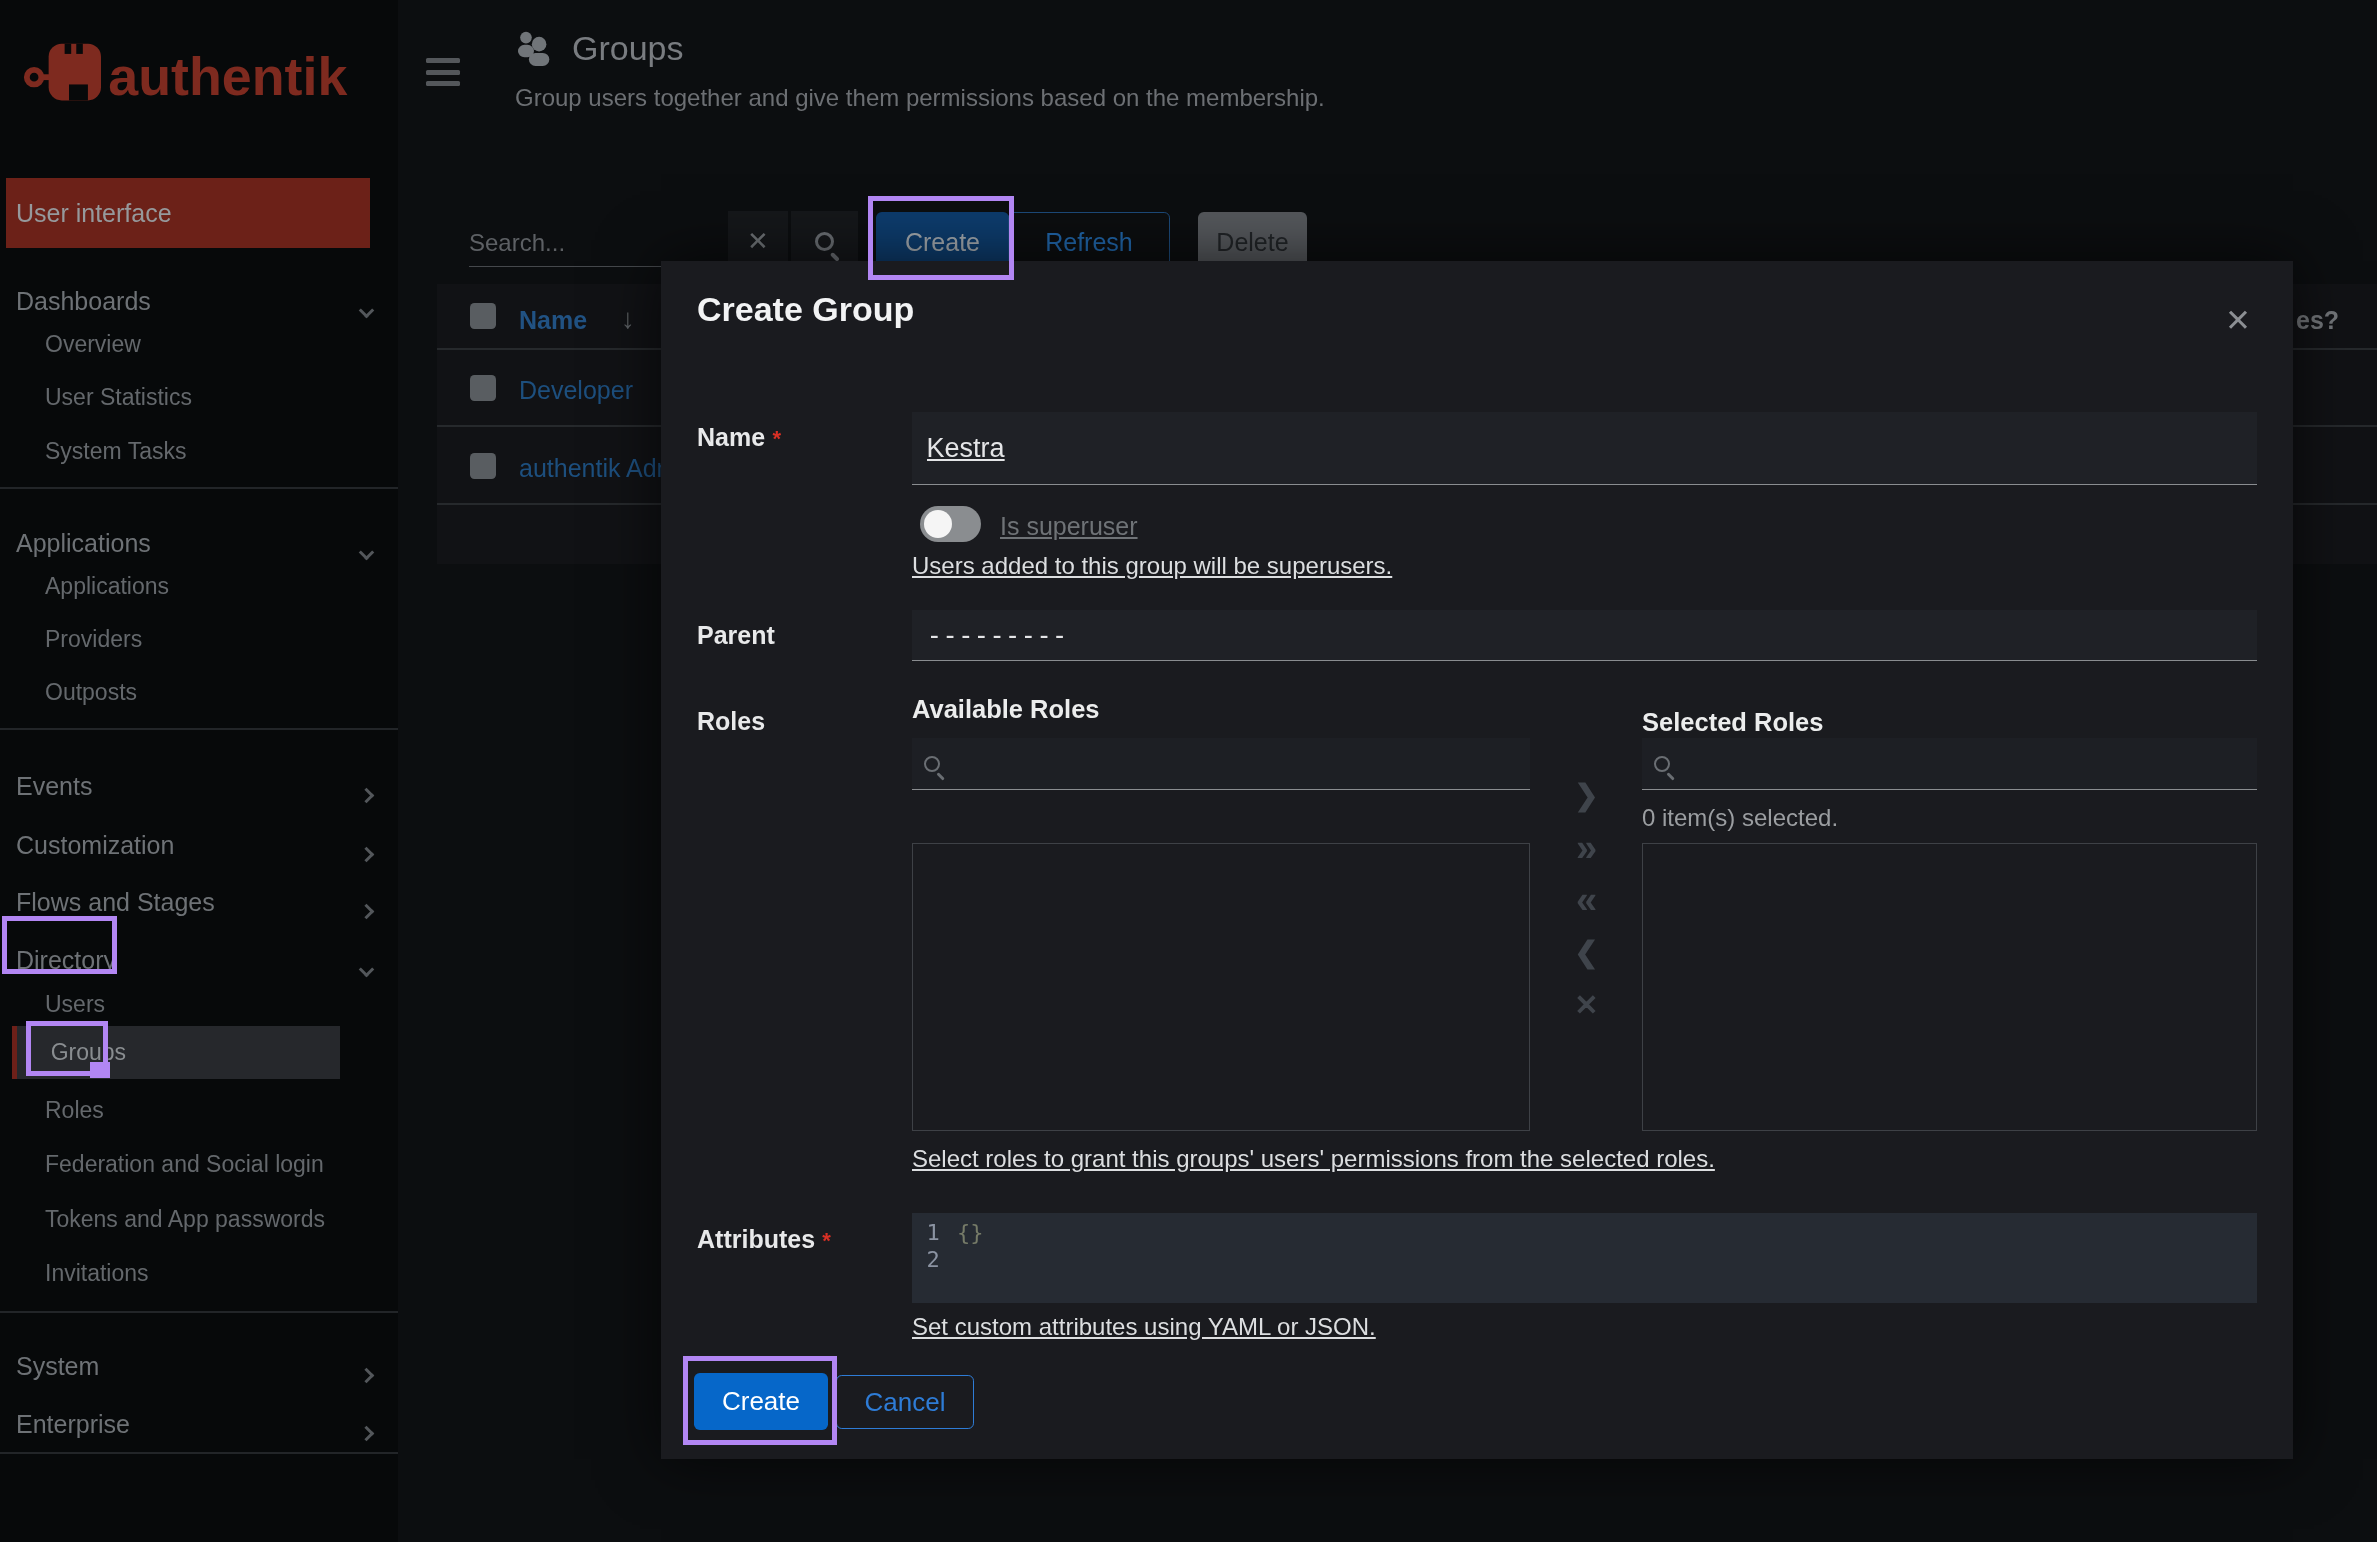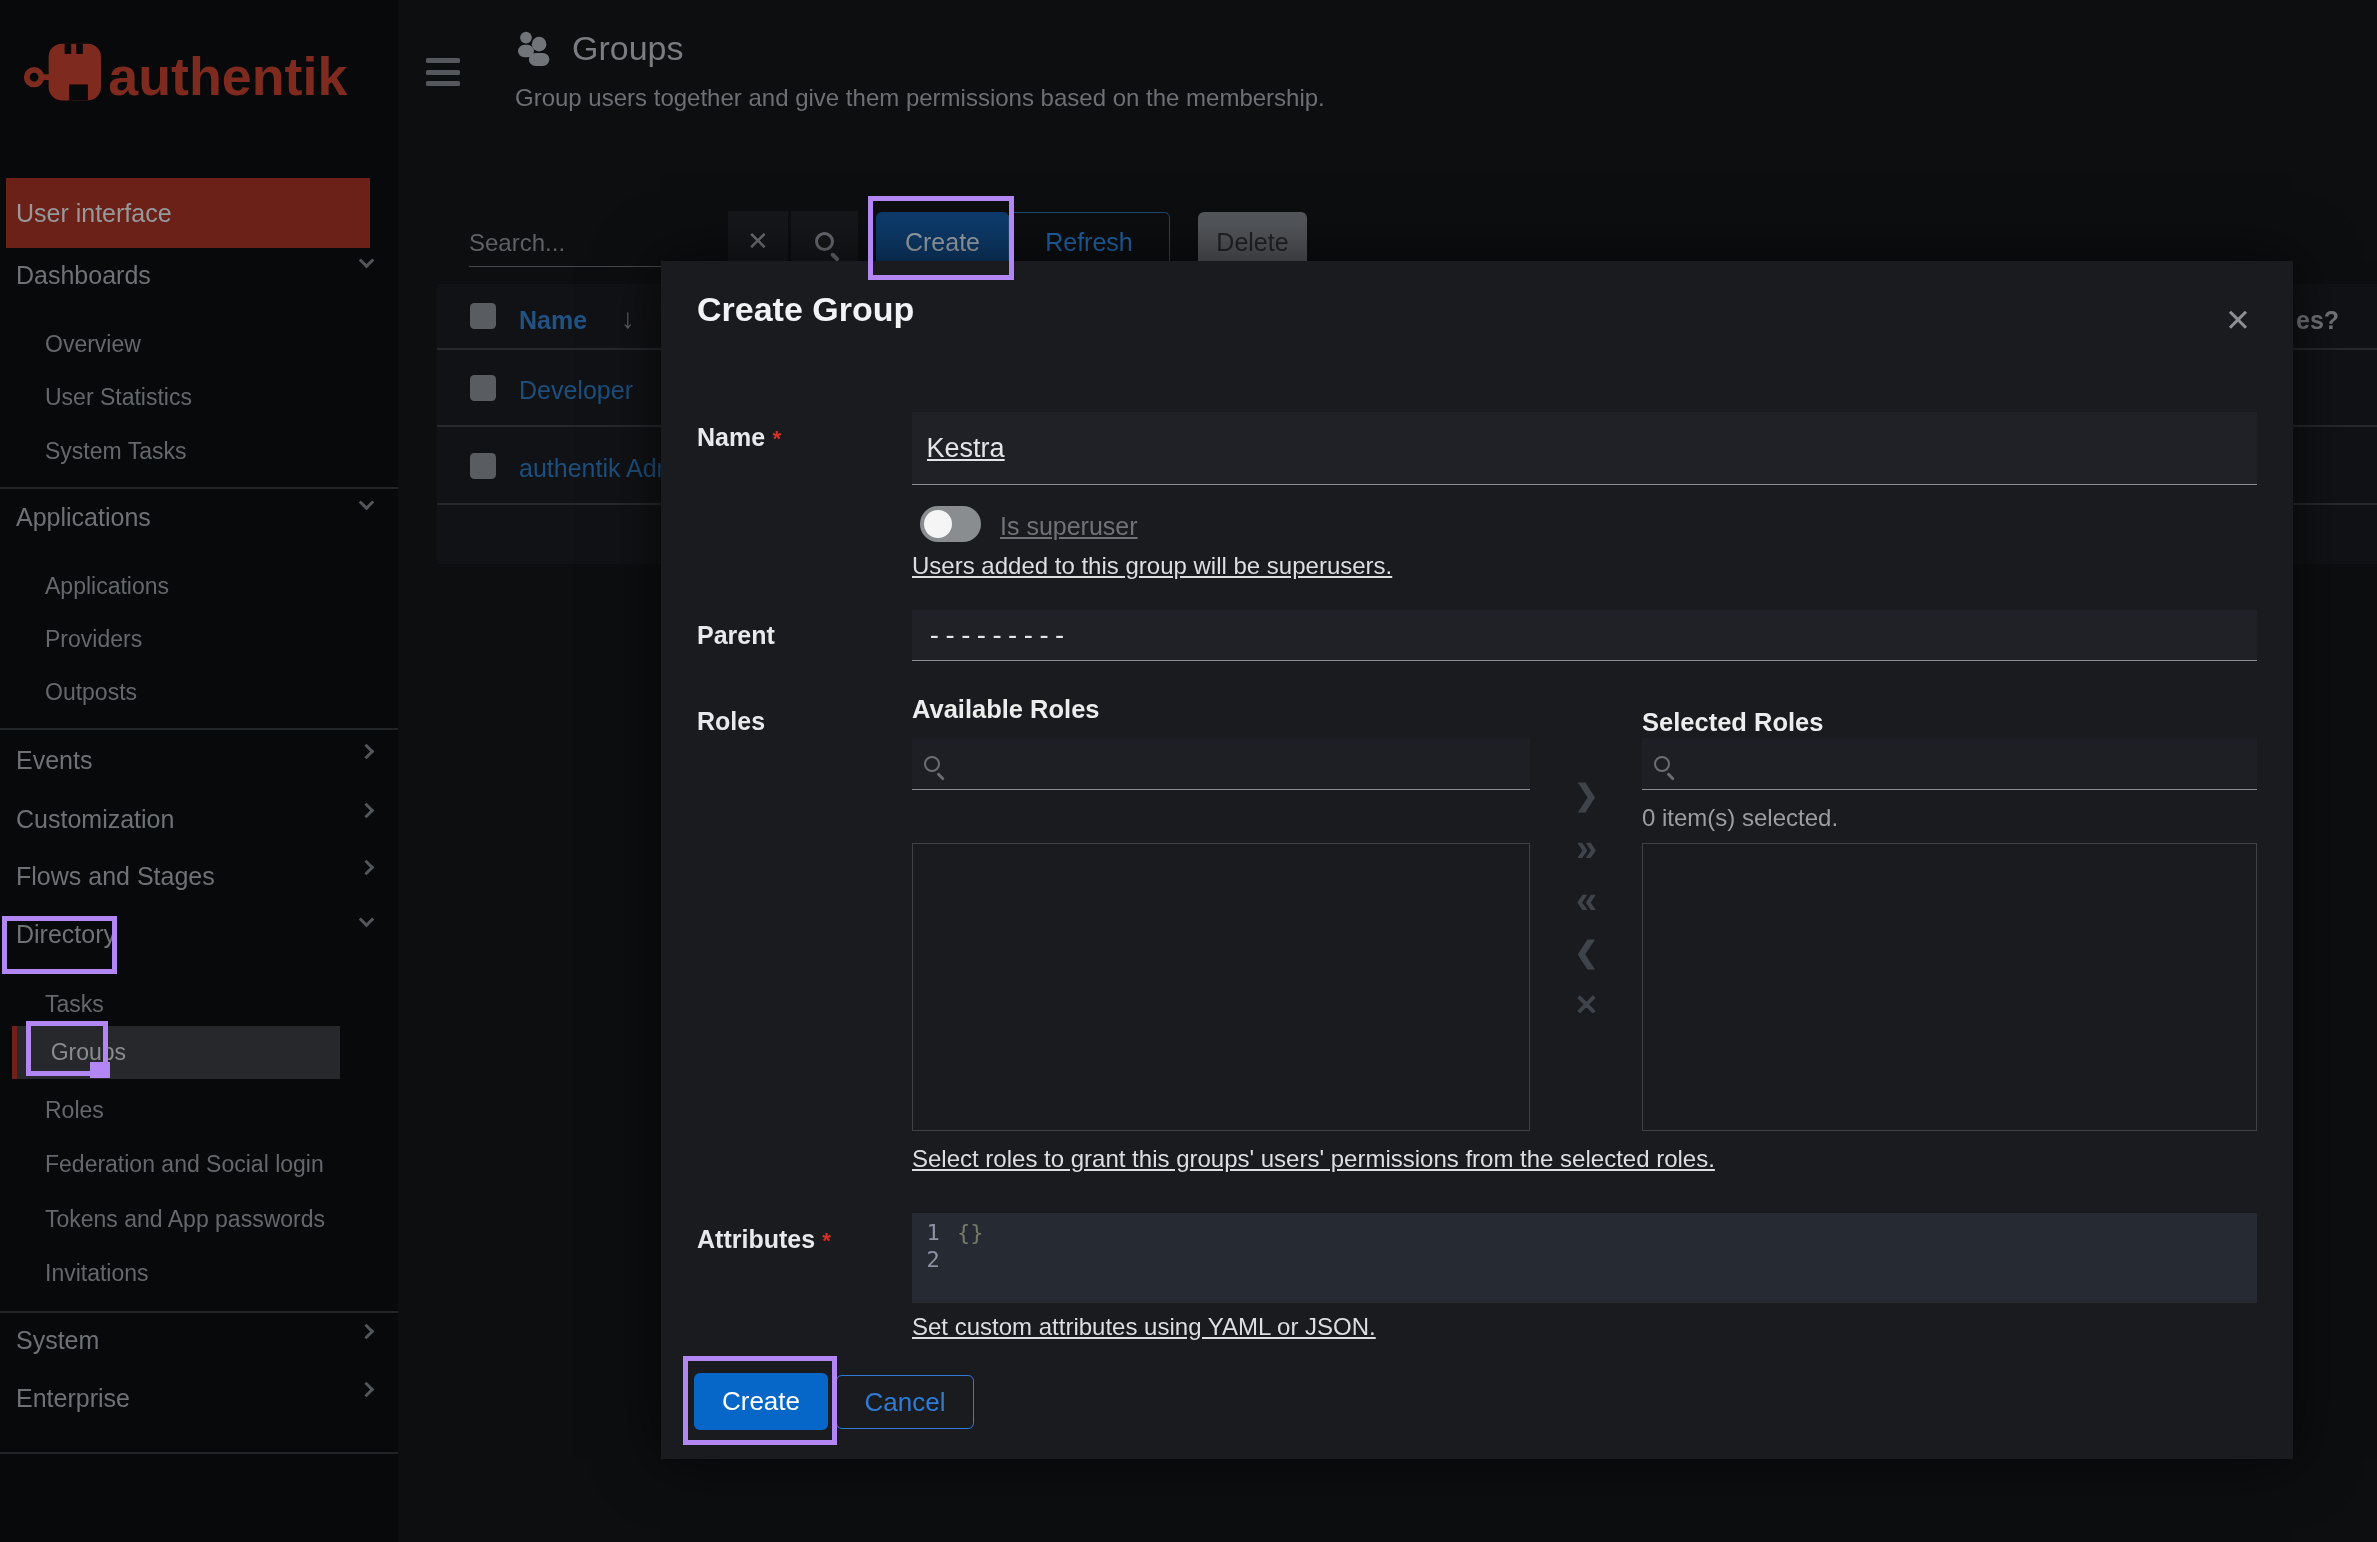--- a/index.html
+++ b/index.html
@@ -3,21 +3,21 @@
 <meta charset="utf-8">
 <style>
   * { margin:0; padding:0; box-sizing:border-box; }
   html,body { width:2377px; height:1543px; background:#0c0e10; font-family:"Liberation Sans",sans-serif; overflow:hidden; }
   #screen { position:relative; width:2377px; height:1543px; background:#0c0e10; }
 
   
   .sidebar { position:absolute; left:0; top:0; width:398px; height:1543px; background:#07090a; z-index:2; }
   .logo { position:absolute; left:22px; top:35px; }
   .ui-btn { position:absolute; left:5.8px; top:178px; width:364px; height:70px; background:#6c2118; color:#96999c; font-size:25px; display:flex; align-items:center; padding-left:10.2px; cursor:pointer; }
-  .nav-row { position:absolute; left:0; width:398px; height:55px; display:flex; align-items:flex-start; padding:0 26px 0 16px; font-size:25px; color:#6e7276; cursor:pointer; }
+  .nav-row { position:absolute; left:0; width:398px; height:55px; display:flex; align-items:flex-end; padding:0 26px 0 16px; font-size:25px; color:#6e7276; cursor:pointer; }
   .nav-sub { position:absolute; left:0; width:398px; height:53px; display:flex; align-items:center; padding-left:45px; font-size:23px; color:#64686c; cursor:pointer; }
   .nav-active { left:11.7px; width:328px; background:#26282c; border-left:5.8px solid #6e2019; padding-left:34px; color:#898d90; }
   .chev { width:11px; height:11px; border-right:3.6px solid #53575b; border-bottom:3.6px solid #53575b; margin-left:auto; }
   .chev.down { transform:rotate(45deg); margin-top:-5.8px; }
   .chev.right { transform:rotate(-45deg); }
   .nav-div { position:absolute; left:0; width:398px; height:1.5px; background:#222528; }
 
   
   .main { position:absolute; left:398px; top:0; right:0; height:100%; }
   .hamburger { position:absolute; left:28px; top:58px; width:34px; cursor:pointer; }
@@ -121,21 +121,21 @@
     </div>
     <div class="nav-row" style="top:862px">
       <span>Flows and Stages</span>
       <span class="chev right"></span>
     </div>
 
     <div class="nav-row" style="top:920px">
       <span>Directory</span>
       <span class="chev down"></span>
     </div>
-    <div class="nav-sub" style="top:978px">Tasks</div>
+    <div class="nav-sub" style="top:978px">Users</div>
     <div class="nav-sub nav-active" style="top:1026px">Groups</div>
     <div class="nav-sub" style="top:1084px">Roles</div>
     <div class="nav-sub" style="top:1138px">Federation and Social login</div>
     <div class="nav-sub" style="top:1193px">Tokens and App passwords</div>
     <div class="nav-sub" style="top:1247px">Invitations</div>
     <div class="nav-div" style="top:1311px"></div>
 
     <div class="nav-row" style="top:1326px">
       <span>System</span>
       <span class="chev right"></span>

